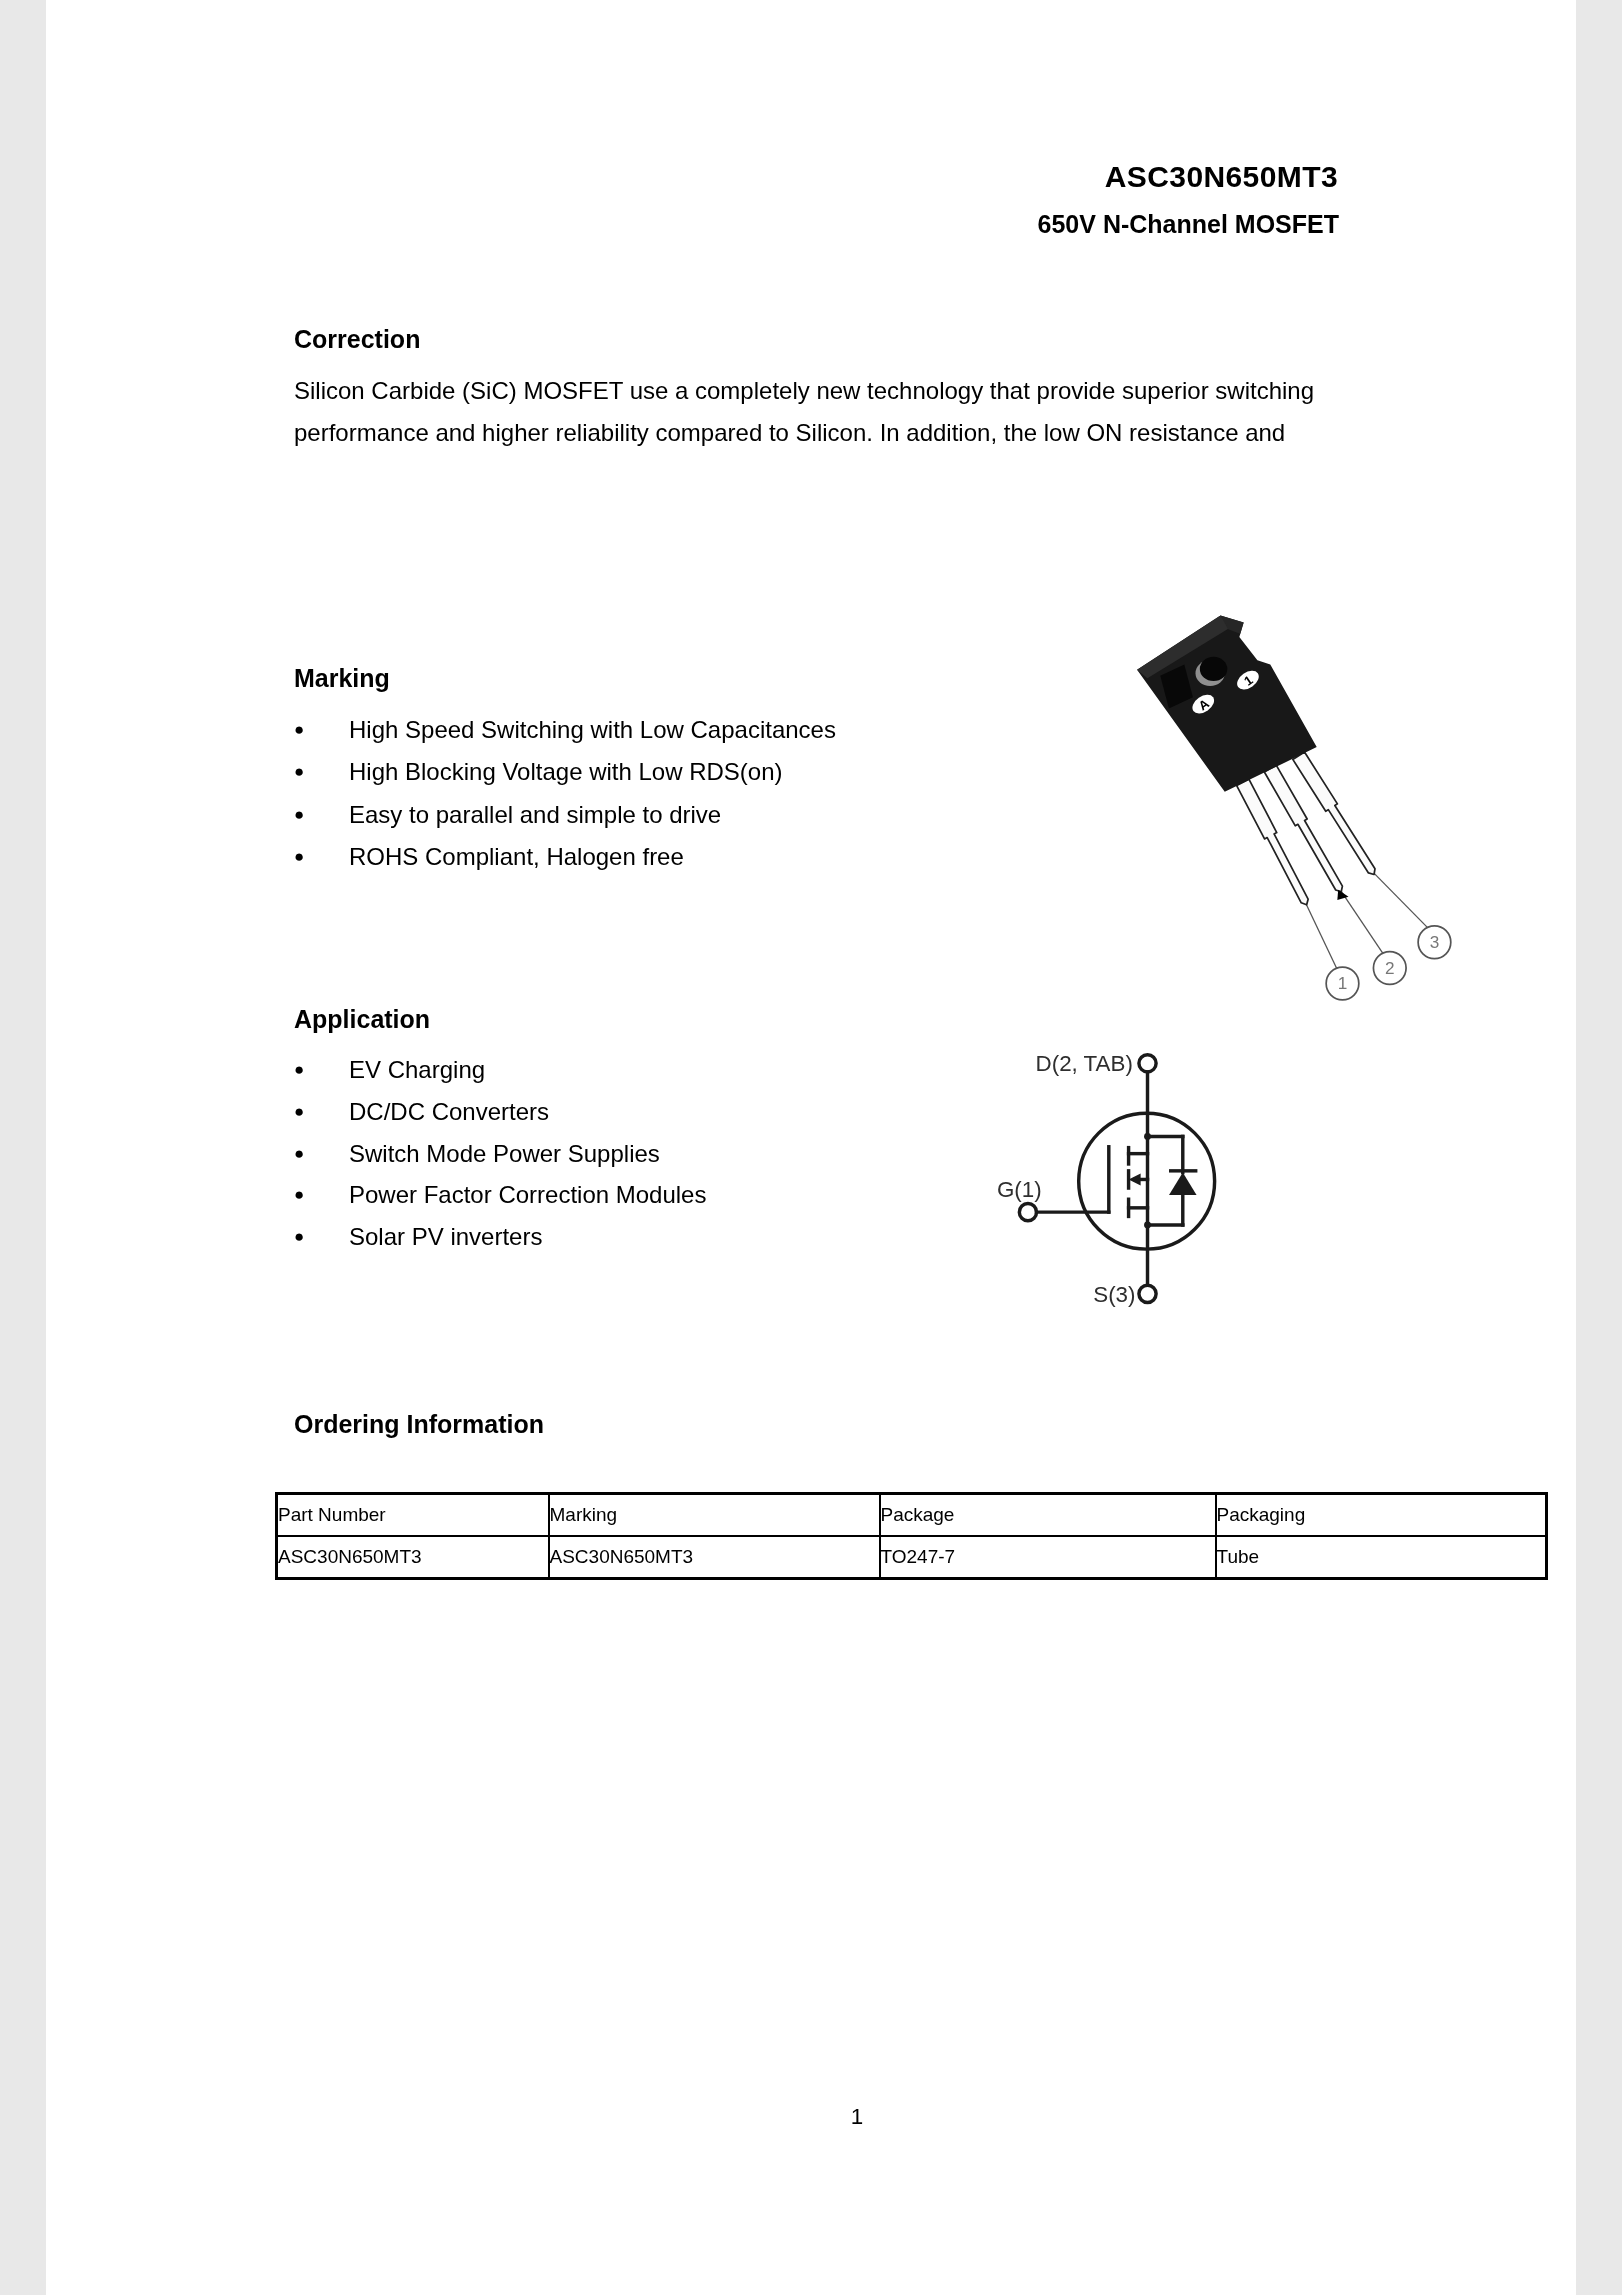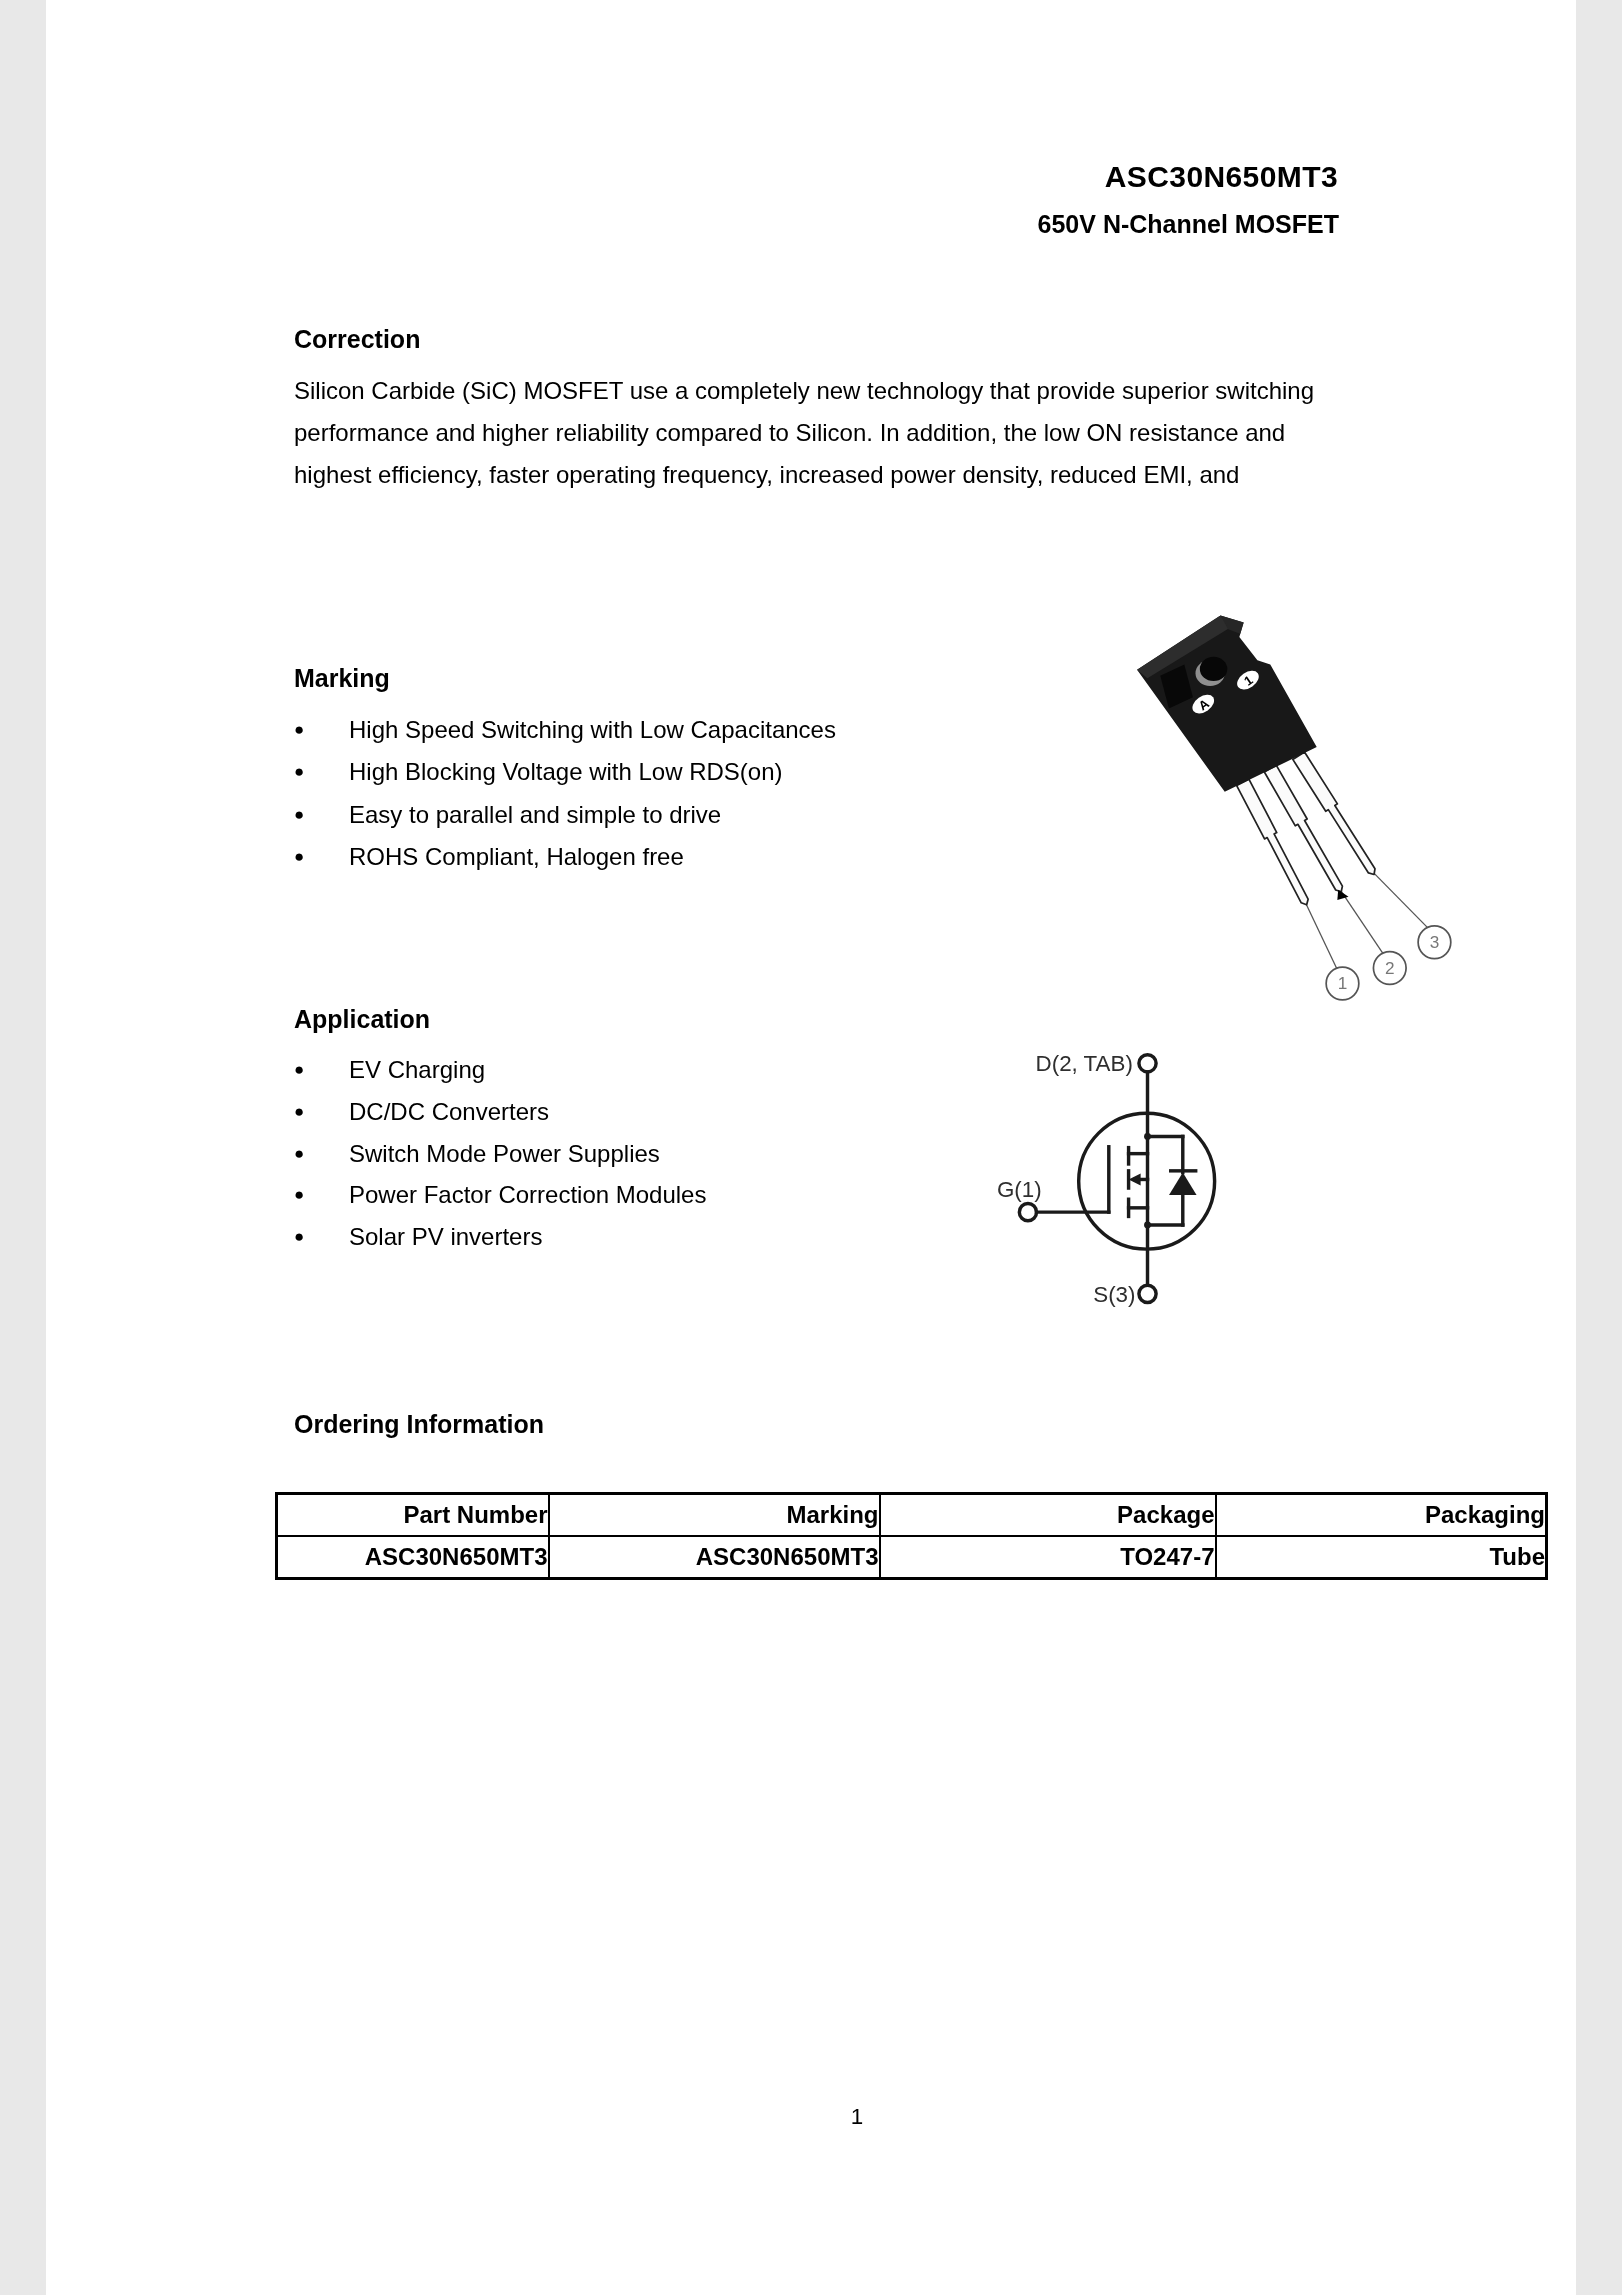--- a/index.html
+++ b/index.html
@@ -13,21 +13,21 @@
   .sec-heading{left:248px;font-size:25px;font-weight:bold;}
   .desc-body{left:248px;top:370px;font-size:24px;line-height:42px;white-space:nowrap;}
   .bullet-row{position:absolute;left:248px;height:41px;display:flex;align-items:center;white-space:nowrap;}
   .bullet-dot{display:inline-block;width:55px;font-size:17px;line-height:1;}
   .bullet-text{font-size:24px;}
   .order-table{
     position:absolute;left:229px;top:1492px;width:1269px;
     border-collapse:collapse;table-layout:fixed;border:3.4px solid #000;
   }
   .order-table th,.order-table td{
-    border:2.6px solid #000;font-size:24px;font-weight:bold;text-align:right;
+    border:2.6px solid #000;font-size:19px;font-weight:normal;text-align:left;
     height:40px;padding:0;vertical-align:middle;
   }
   .page-number{top:2104px;left:0;width:1622px;text-align:center;font-size:22.4px;}
   svg{display:block;}
   svg text{font-family:"Liberation Sans",sans-serif;}
   .sch-label{font-size:26px;fill:#2f2f2f;}
   .pin-num{font-size:20px;fill:#777;}
   .mark-text{font-size:15px;fill:#000;font-weight:bold;}
   .sch-stroke{stroke:#1a1a1a;stroke-width:4;fill:none;stroke-linecap:square;}
   .lead-shape{fill:#fbfbfb;stroke:#222;stroke-width:2;stroke-linejoin:round;}
@@ -39,21 +39,20 @@
 
 <div class="page">
 
   <div class="abs doc-title">ASC30N650MT3</div>
   <div class="abs doc-subtitle">650V N-Channel MOSFET</div>
 
   <div class="abs sec-heading" style="top:325px;">Correction</div>
   <div class="abs desc-body">
     <div>Silicon Carbide (SiC) MOSFET use a completely new technology that provide superior switching</div>
     <div>performance and higher reliability compared to Silicon. In addition, the low ON resistance and</div>
-    <div>highest efficiency, faster operating frequency, increased power density, reduced EMI, and</div>
   </div>
 
   <div class="abs sec-heading" style="top:664px;">Marking</div>
   <div class="bullet-row" style="top:709px;">
     <span class="bullet-dot">●</span>
     <span class="bullet-text">High Speed Switching with Low Capacitances</span>
   </div>
   <div class="bullet-row" style="top:751px;">
     <span class="bullet-dot">●</span>
     <span class="bullet-text">High Blocking Voltage with Low RDS(on)</span>

